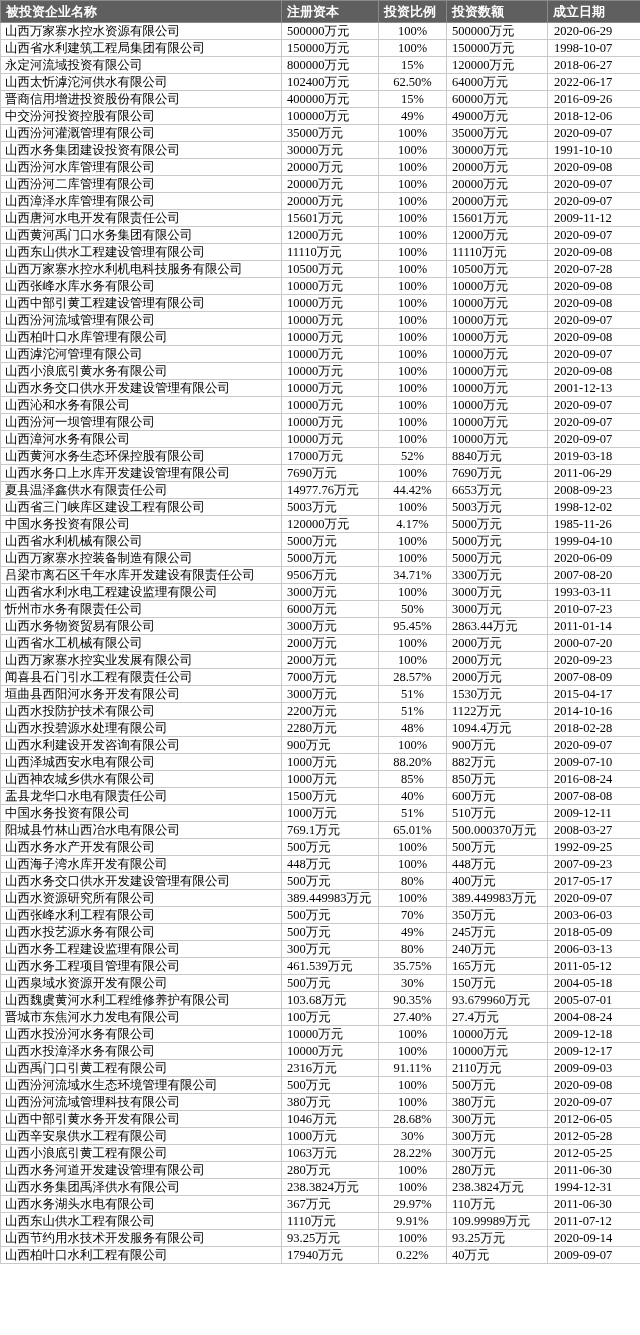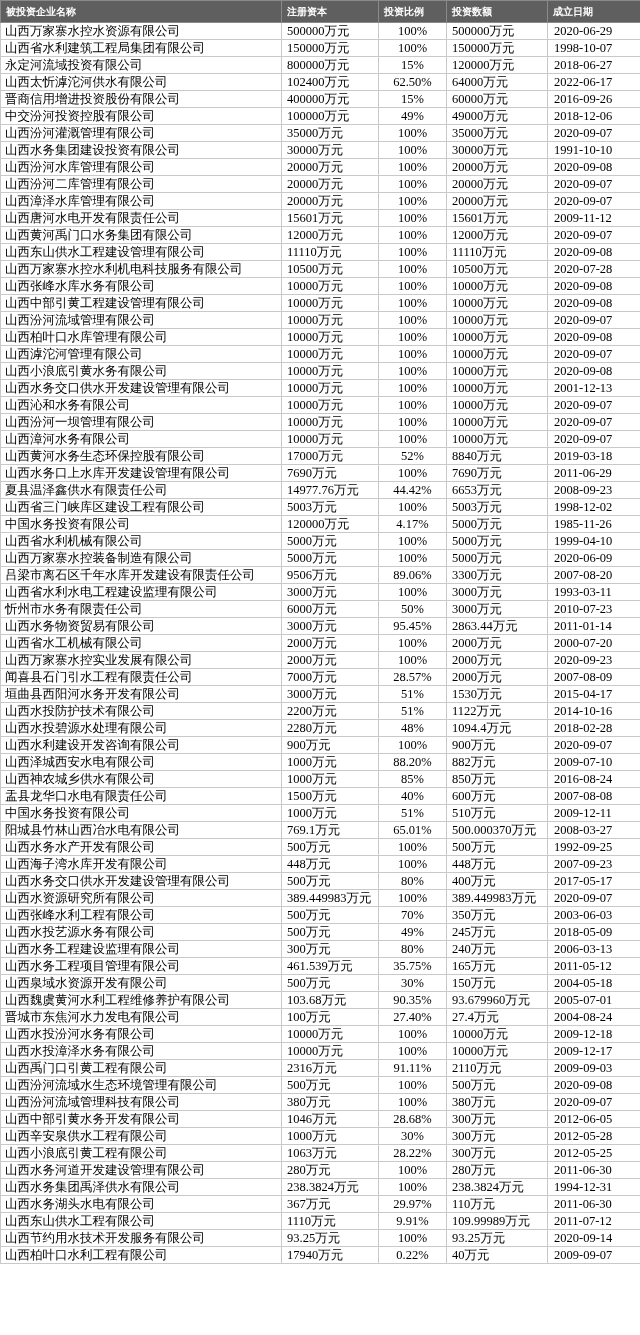--- a/index.html
+++ b/index.html
@@ -15,21 +15,21 @@
   }
   table.inv-table {
     border-collapse: collapse;
     table-layout: fixed;
     width: 640px;
   }
   table.inv-table th {
     background: #5f5f5f;
     color: #ffffff;
     font-weight: bold;
-    font-size: 10px;
+    font-size: 13px;
     height: 21px;
     text-align: left;
     padding: 0 0 0 5px;
     border: 1px solid #8a8a8a;
     border-left: 1px solid #e8e8e8;
     white-space: nowrap;
     overflow: hidden;
   }
   table.inv-table th:first-child {
     border-left: 1px solid #8a8a8a;
@@ -293,21 +293,21 @@
       <tr>
         <td class="col0">山西万家寨水控装备制造有限公司</td>
         <td class="col1">5000万元</td>
         <td class="col2">100%</td>
         <td class="col3">5000万元</td>
         <td class="col4">2020-06-09</td>
       </tr>
       <tr>
         <td class="col0">吕梁市离石区千年水库开发建设有限责任公司</td>
         <td class="col1">9506万元</td>
-        <td class="col2">89.06%</td>
+        <td class="col2">34.71%</td>
         <td class="col3">3300万元</td>
         <td class="col4">2007-08-20</td>
       </tr>
       <tr>
         <td class="col0">山西省水利水电工程建设监理有限公司</td>
         <td class="col1">3000万元</td>
         <td class="col2">100%</td>
         <td class="col3">3000万元</td>
         <td class="col4">1993-03-11</td>
       </tr>

